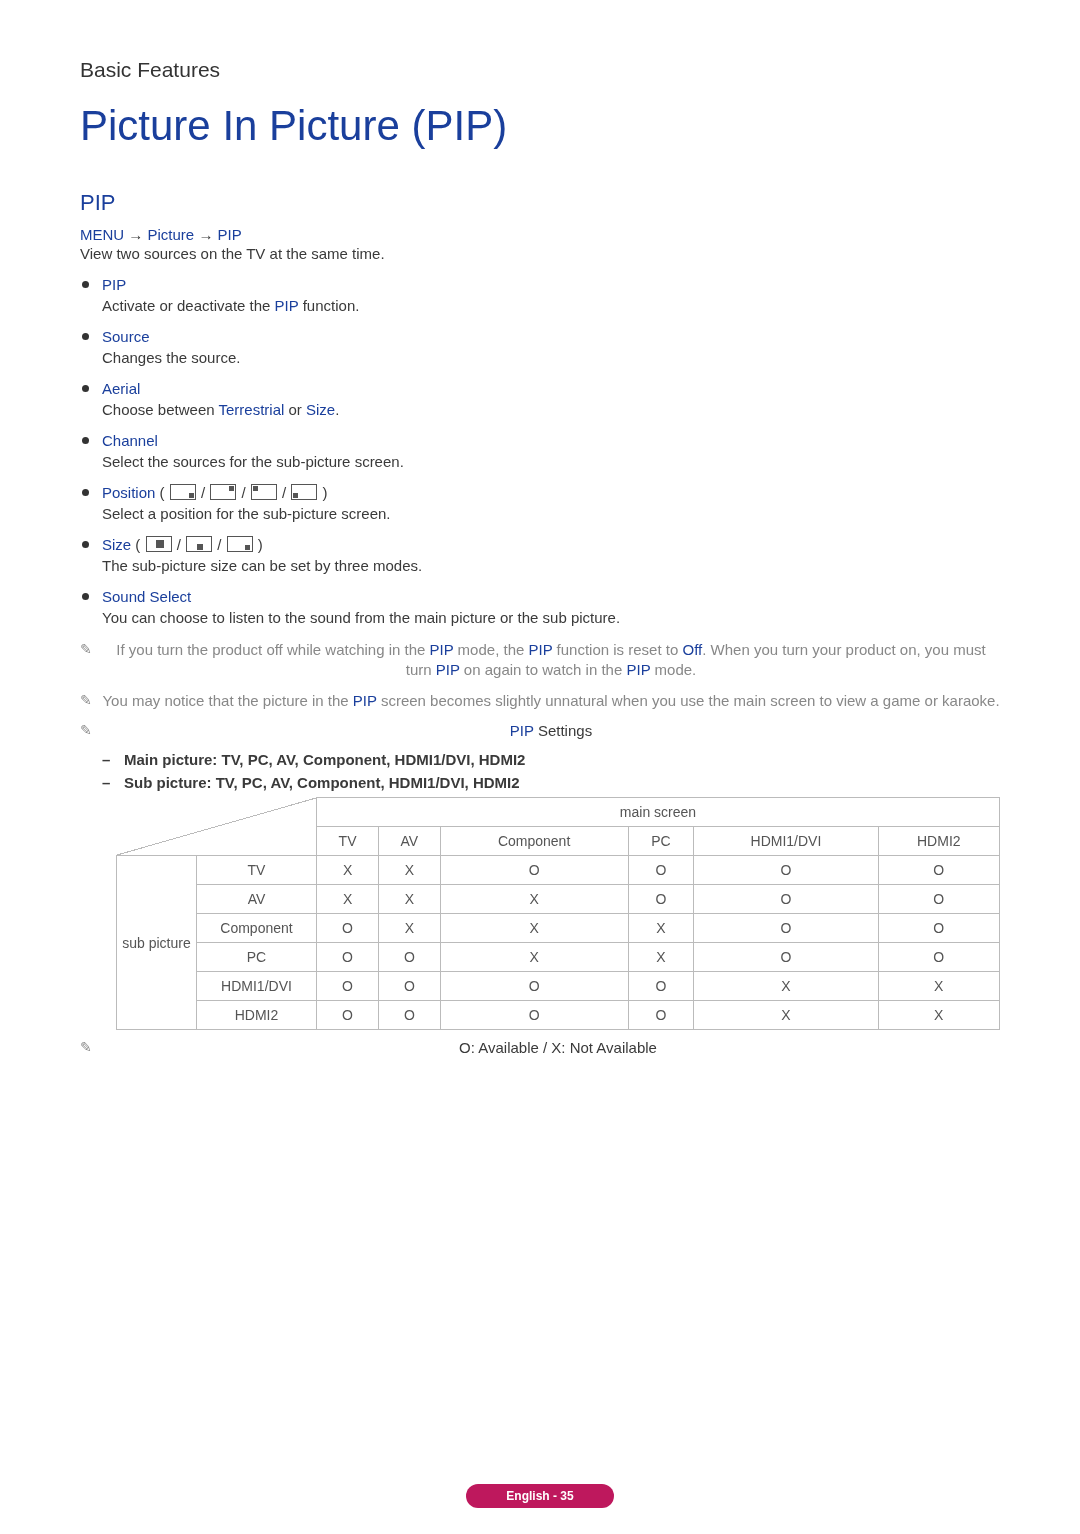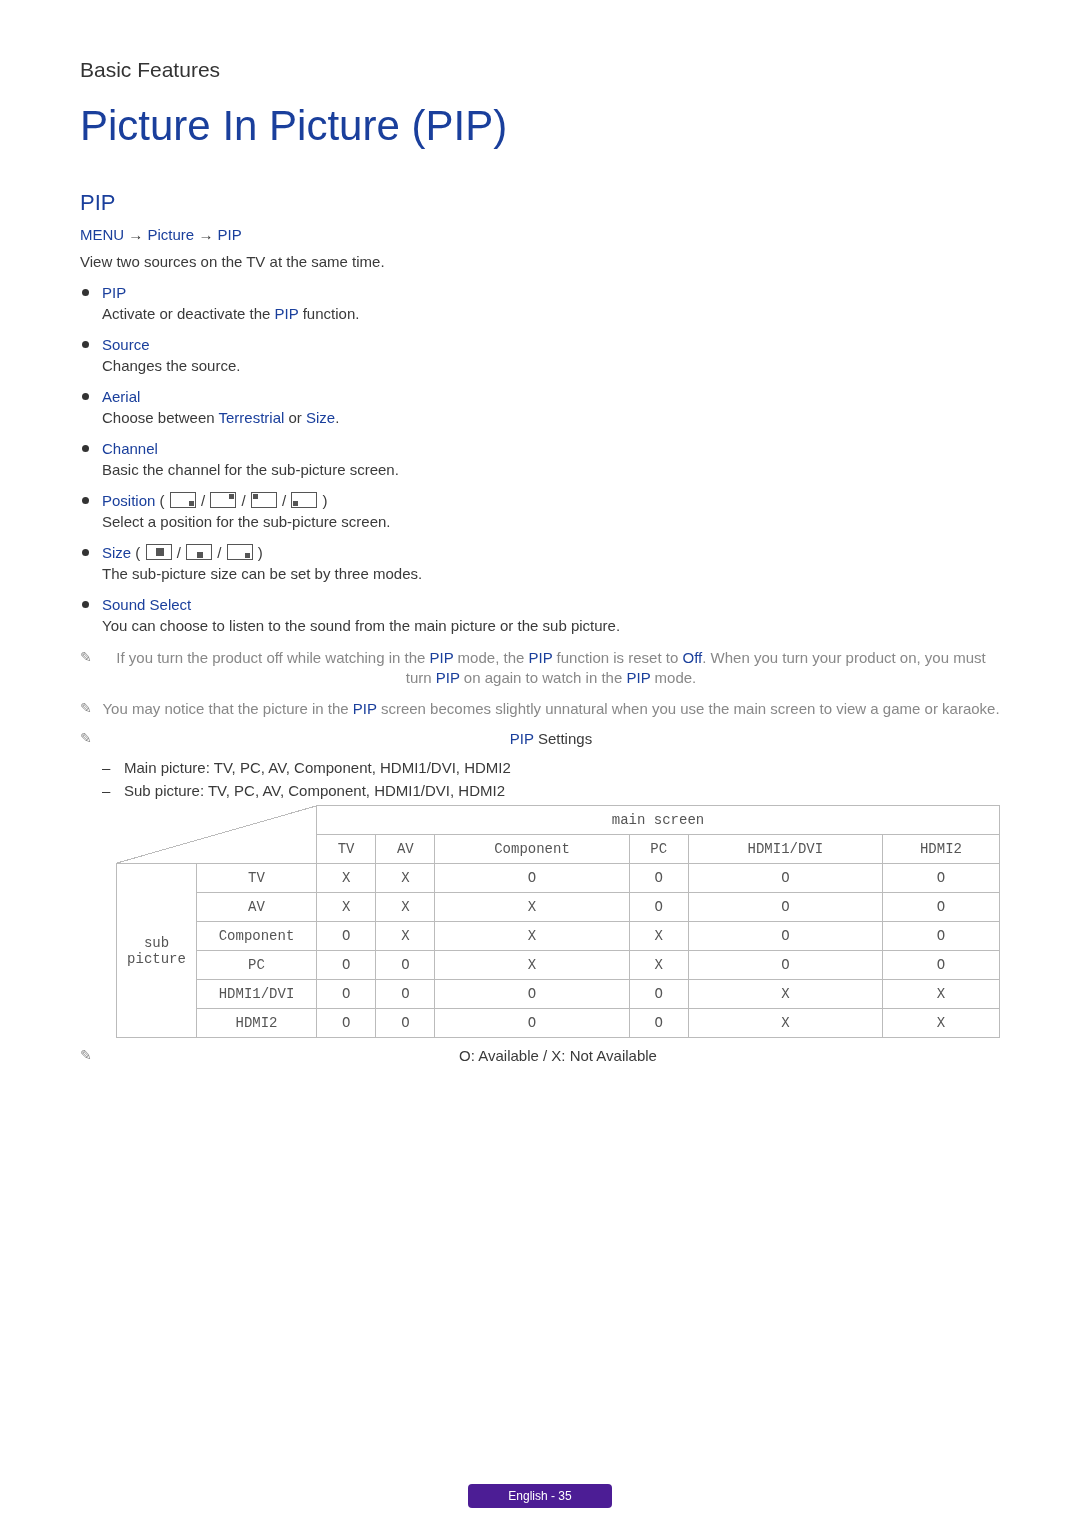--- a/index.html
+++ b/index.html
@@ -27,21 +27,21 @@
     margin-bottom: 40px;
   }
   .subheading {
     font-size: 22px;
     color: #1a3f9c;
     font-weight: 400;
     margin-bottom: 10px;
   }
   .menu-path {
     font-size: 15px;
-    margin-bottom: 10px;
+    margin-bottom: 2px;
   }
   .pb { color: #1a3f9c; }
   .desc {
     font-size: 15px;
     margin-bottom: 14px;
   }
   ul.opts {
     list-style: none;
     margin-bottom: 4px;
   }
@@ -97,29 +97,30 @@
     top: 0;
     color: #888;
     font-size: 14px;
   }
   .note .dark { color: #3a3a3a; }
   .setting-line {
     position: relative;
     padding-left: 44px;
     font-size: 15px;
     margin-bottom: 6px;
+    font-weight: bold;
   }
   .setting-line::before {
     content: "–";
     position: absolute;
     left: 22px;
     top: 0;
   }
 
-  .tbl-wrap { padding-left: 36px; margin-top: 0; font-family: Liberation Mono, monospace; }
+  .tbl-wrap { padding-left: 36px; margin-top: 0; }
   table {
     border-collapse: collapse;
     width: 100%;
     font-size: 14px;
   }
   th, td {
     border: 1px solid #bbb;
     text-align: center;
     padding: 6px 4px;
     font-weight: 400;
@@ -134,25 +135,26 @@
   .legend-note { margin-top: 8px; padding-left: 36px; }
 
   .footer {
     position: absolute;
     left: 0; right: 0;
     bottom: 26px;
     text-align: center;
   }
   .footer-pill {
     display: inline-block;
-    background: #4c1d95;
+    background: #be185d;
     color: #fff;
     font-size: 12px;
     padding: 5px 40px;
-    border-radius: 4px;
+    border-radius: 12px;
+    font-weight: bold;
   }
 </style>
 </head>
 <body>
 
 <div class="page">
 
   <div class="section-tag">Basic Features</div>
 
   <h1 class="title">Picture In Picture (PIP)</h1>
@@ -181,21 +183,21 @@
       <span class="opt-desc">Changes the source.</span>
     </li>
     <li>
       <span class="opt-label">Aerial</span>
       <span class="opt-desc">
         <span>Choose between </span><span class="pb">Terrestrial</span><span> or </span><span class="pb">Size</span><span>.</span>
       </span>
     </li>
     <li>
       <span class="opt-label">Channel</span>
-      <span class="opt-desc">Basic the channel for the sub-picture screen.</span>
+      <span class="opt-desc">Select the sources for the sub-picture screen.</span>
     </li>
     <li>
       <span class="opt-label">Position</span>
       <span> (
         <span class="rect-icon"><span class="ri-sq ri-br"></span></span> /
         <span class="rect-icon"><span class="ri-sq ri-tr"></span></span> /
         <span class="rect-icon"><span class="ri-sq ri-tl"></span></span> /
         <span class="rect-icon"><span class="ri-sq ri-bl"></span></span>
       )</span>
       <span class="opt-desc">Select a position for the sub-picture screen.</span>

